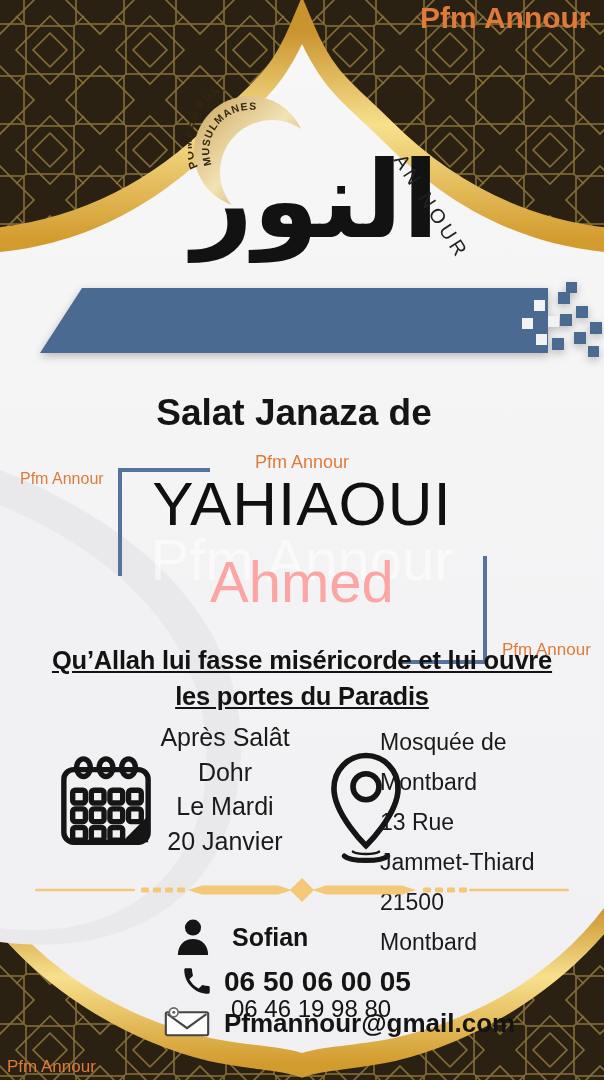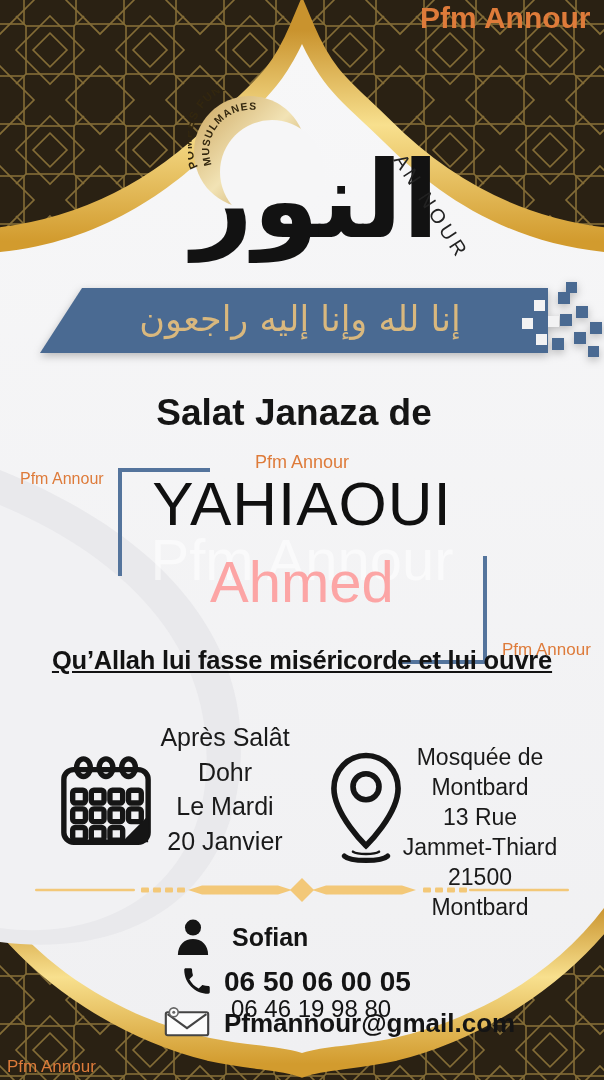--- a/index.html
+++ b/index.html
@@ -48,22 +48,22 @@
   
   #dua1,#dua2{position:absolute;left:0;width:604px;text-align:center;
               font-size:25.5px;font-weight:bold;color:#131313;z-index:6;letter-spacing:-0.2px;text-decoration:underline;}
   #dua1{top:646px;} #dua2{top:682px;}
 
   
   #calendar-icon{position:absolute;left:57px;top:753px;z-index:6;}
   #schedule{position:absolute;left:140px;top:720px;width:170px;text-align:center;
             font-size:25px;line-height:34.5px;color:#1a1a1a;z-index:6;}
   #pin-icon{position:absolute;left:327px;top:744px;z-index:6;}
-  #location{position:absolute;left:380px;top:722px;width:200px;text-align:center;
-            font-size:23px;line-height:30px;color:#1a1a1a;z-index:6;margin-top:20px;}
+  #location{position:absolute;left:380px;top:722px;width:200px;
+            font-size:23px;line-height:40px;color:#1a1a1a;z-index:6;}
 
   #divider-svg{position:absolute;left:0;top:874px;z-index:6;}
 
   
   #person-icon{position:absolute;left:176px;top:919px;z-index:6;}
   #contact-name{position:absolute;left:232px;top:923px;font-size:25px;font-weight:bold;z-index:6;}
   #phone-icon{position:absolute;left:180px;top:963px;z-index:6;}
   #phone1{position:absolute;left:224px;top:966px;font-size:28px;font-weight:bold;z-index:6;}
   #phone2{position:absolute;left:231px;top:995px;font-size:24px;z-index:6;}
   #mail-icon{position:absolute;left:162px;top:1007px;z-index:6;}
@@ -152,37 +152,37 @@
       <rect x="566" y="2" width="11" height="11"></rect>
         <rect x="588" y="66" width="11" height="11"></rect>
     </g>
     <g fill="#f2f2f3">
       <rect x="534" y="20" width="11" height="11"></rect>
         <rect x="522" y="38" width="11" height="11"></rect>
       <rect x="536" y="54" width="11" height="11"></rect>
         <rect x="548" y="36" width="11" height="11"></rect>
     </g>
   </svg>
-  <div id="banner-text">إنا لله وإنا إليه راجعون</div>
 
   <div id="title">Salat Janaza de</div>
 
   <div id="wm-top-right" class="wm">Pfm Annour</div>
   <div id="wm-center" class="wm">Pfm Annour</div>
   <div id="wm-left" class="wm">Pfm Annour</div>
   <div id="wm-right" class="wm">Pfm Annour</div>
   <div id="wm-bottom-left" class="wm">Pfm Annour</div>
   <div id="wm-white">Pfm Annour</div>
 
   <div id="bracket-tl" class="bracket"></div>
   <div id="name-last">YAHIAOUI</div>
   <div id="name-first">Ahmed</div>
   <div id="bracket-br" class="bracket"></div>
 
   <div id="dua1">Qu’Allah lui fasse miséricorde et lui ouvre</div>
+  <div id="dua2">les portes du Paradis</div>
 
   <svg id="calendar-icon" width="98" height="98" viewBox="0 0 100 100">
     <g fill="none" stroke="#151515" stroke-width="5.5" stroke-linecap="round" stroke-linejoin="round">
       <rect x="7" y="17" width="86" height="74" rx="10"></rect>
       <ellipse cx="27" cy="15" rx="7" ry="9"></ellipse>
       <ellipse cx="50" cy="15" rx="7" ry="9"></ellipse>
       <ellipse cx="73" cy="15" rx="7" ry="9"></ellipse>
       <rect x="16" y="38" width="13" height="13" rx="2.5"></rect>
         <rect x="35" y="38" width="13" height="13" rx="2.5"></rect>
       <rect x="54" y="38" width="13" height="13" rx="2.5"></rect>

